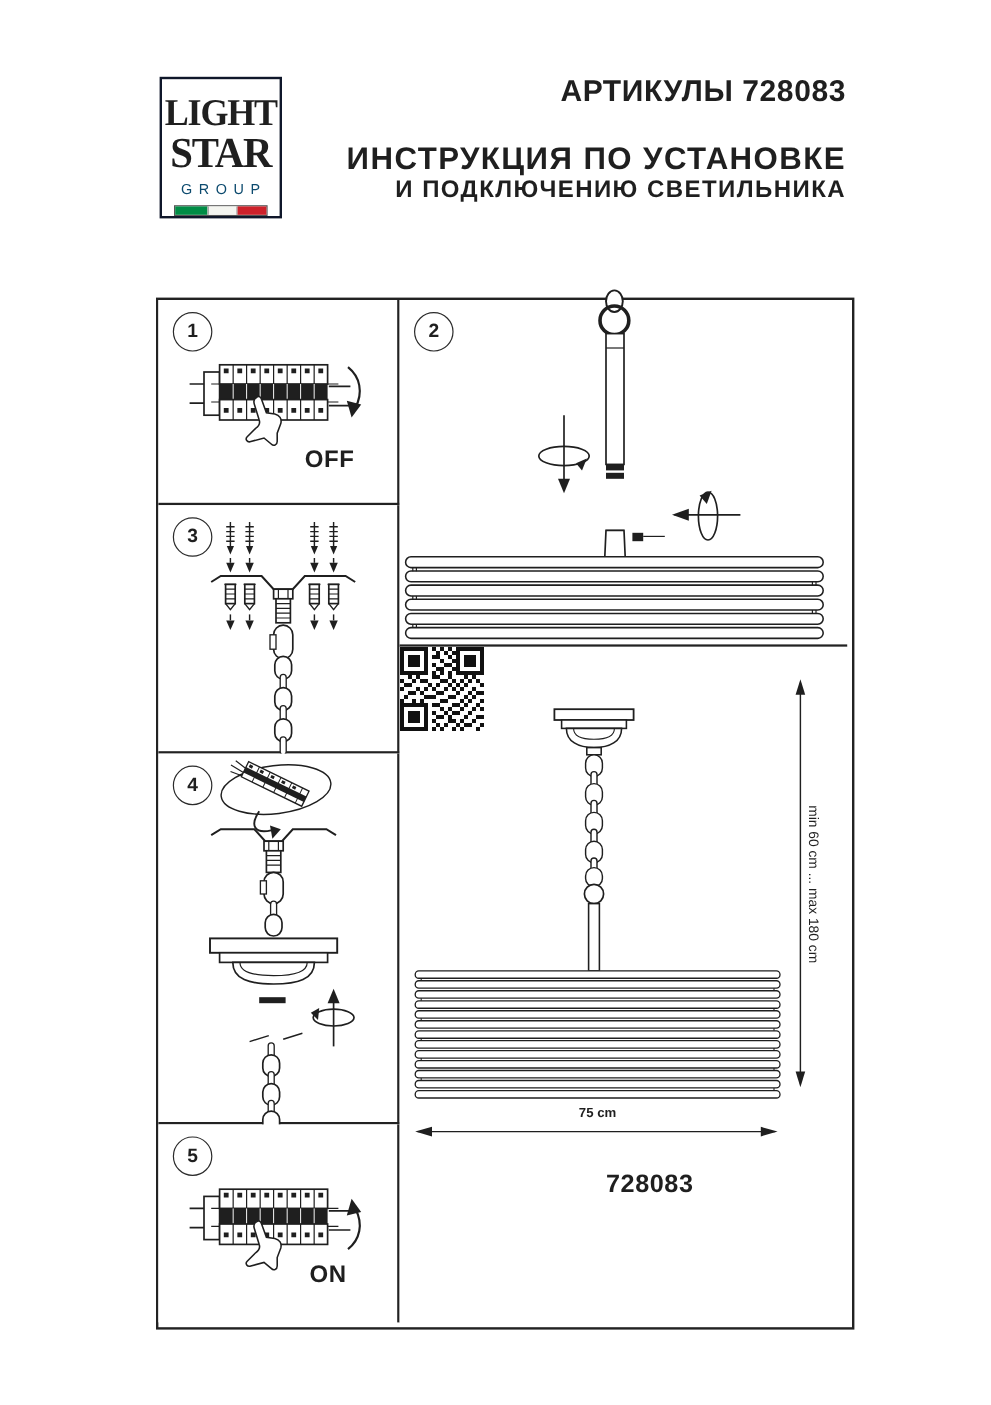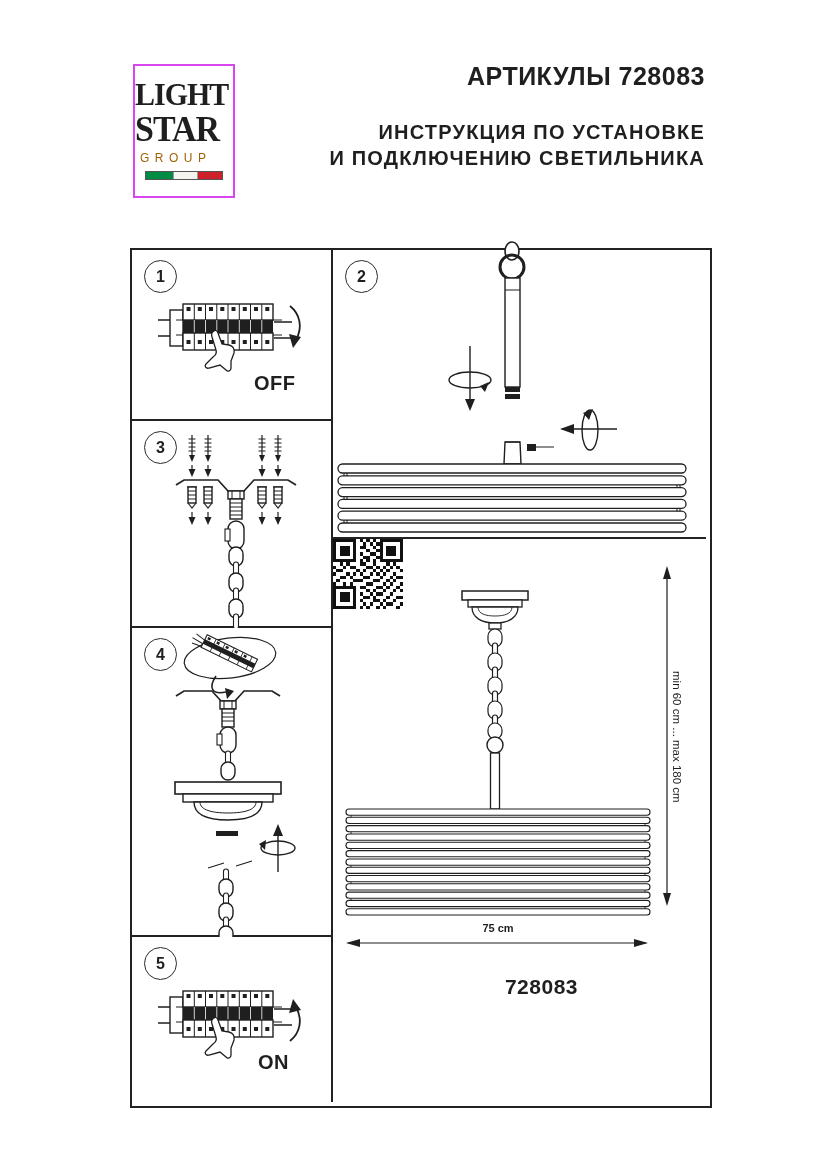--- a/index.html
+++ b/index.html
@@ -1,32 +1,32 @@
 <!DOCTYPE html>
 <html><head>
 <meta charset="utf-8">
 <style>
   html,body{margin:0;padding:0;background:#fff;}
   body{width:826px;height:1171px;position:relative;font-family:"Liberation Sans","DejaVu Sans",sans-serif;color:#1f1f1f;}
   svg{display:block;}
 
   
-  .logo-box{position:absolute;left:133px;top:64px;width:102px;height:134px;border:2px solid #d946ef;box-sizing:border-box;background:#fff;}
+  .logo-box{position:absolute;left:133px;top:64px;width:102px;height:118px;border:2px solid #0f172a;box-sizing:border-box;text-align:center;background:#fff;}
   .logo-light{font-family:"Liberation Serif","DejaVu Serif",serif;font-weight:700;font-size:30px;line-height:30px;letter-spacing:-1px;margin-top:14px;transform:scaleY(1.05);}
   .logo-star{font-family:"Liberation Serif","DejaVu Serif",serif;font-weight:700;font-size:34px;line-height:34px;letter-spacing:-1px;margin-top:2px;transform:scaleY(1.05);}
-  .logo-group{font-size:12px;letter-spacing:5.5px;margin-top:5px;margin-left:5px;color:#a16207;}
+  .logo-group{font-size:12px;letter-spacing:5.5px;margin-top:5px;margin-left:5px;color:#0c4a6e;}
   .logo-flag{width:78px;height:9px;margin:6px auto 0 auto;display:flex;border:1px solid #555;box-sizing:border-box;}
   .flag-g{flex:0 0 35%;background:#008C45;}
   .flag-w{flex:0 0 33%;background:#F4F5F0;border-left:1px solid #999;border-right:1px solid #999;box-sizing:border-box;}
   .flag-r{flex:1;background:#CD212A;}
 
   .header-text{position:absolute;top:58px;right:121px;text-align:right;}
   .h-series{font-size:19px;font-weight:700;letter-spacing:.5px;line-height:22px;}
   .h-articles{font-size:25px;font-weight:700;letter-spacing:.5px;line-height:22px;margin-top:7px;}
-  .h-instr1{font-size:20px;font-weight:700;letter-spacing:1.2px;line-height:25px;margin-top:33px;}
+  .h-instr1{font-size:26px;font-weight:700;letter-spacing:1.2px;line-height:25px;margin-top:33px;}
   .h-instr2{font-size:20px;font-weight:700;letter-spacing:1.2px;line-height:25px;margin-top:1px;padding-left:33px;}
 
   
   .grid{position:absolute;left:130px;top:248px;width:578px;height:856px;border:2px solid #222;box-sizing:content-box;background:#fff;}
   .panel{position:absolute;box-sizing:border-box;background:#fff;}
   .br{border-right:2px solid #222;}
   .bb{border-bottom:2px solid #222;}
   .p1{left:0;top:0;width:201px;height:171px;}
   .p3{left:0;top:171px;width:201px;height:207px;}
   .p4{left:0;top:378px;width:201px;height:309px;}

